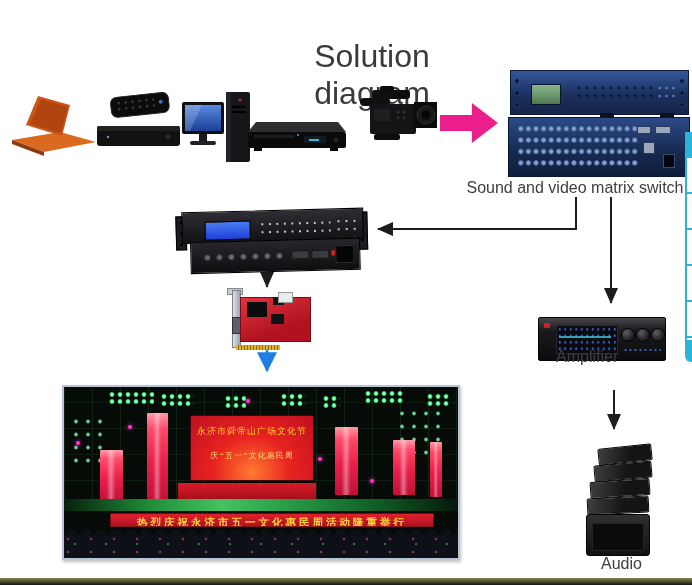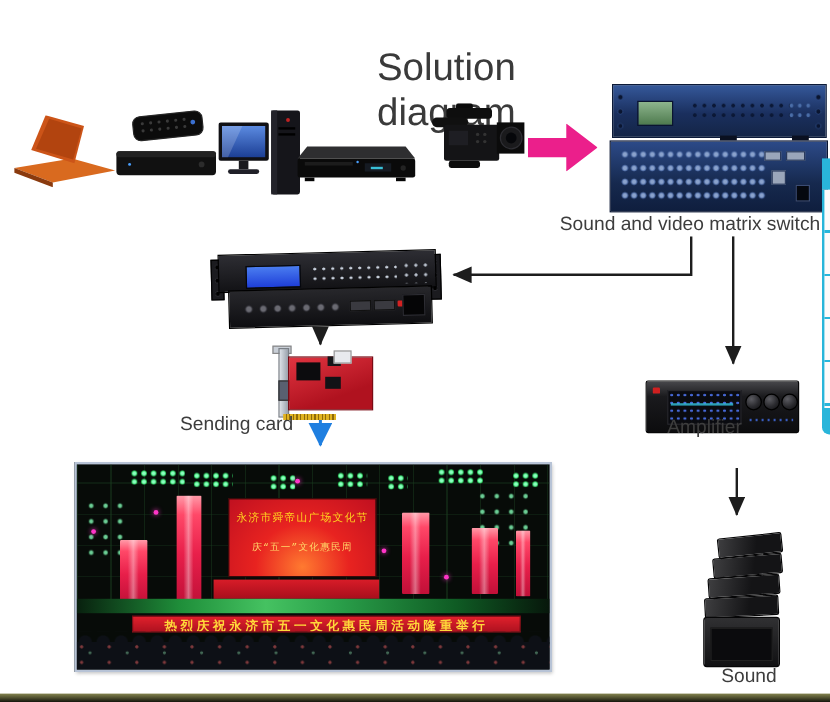--- a/index.html
+++ b/index.html
@@ -302,21 +302,20 @@
     <div class="bracket-tab"></div>
     <div class="bracket"></div>
     <div class="dvi-port"></div>
     <div class="board"></div>
     <div class="chip1"></div>
     <div class="chip2"></div>
     <div class="chip3"></div>
     <div class="sticker"></div>
     <div class="gold"></div>
   </div>
-  <div class="lbl" style="left:150px;top:345px">Sending card</div>
 
   <div class="led">
     <div class="led-inner">
       <div class="truss"></div>
       <div class="gd" style="left:44px;top:4px;width:46px"></div>
       <div class="gd" style="left:96px;top:6px;width:34px"></div>
       <div class="gd" style="left:160px;top:8px;width:22px"></div>
       <div class="gd" style="left:216px;top:6px;width:26px"></div>
       <div class="gd" style="left:258px;top:8px;width:18px"></div>
       <div class="gd" style="left:300px;top:3px;width:40px"></div>
@@ -358,21 +357,21 @@
 
   <div class="spk">
     <div class="spk-m" style="left:16px;top:0;width:52px;transform:rotate(-6deg)"></div>
     <div class="spk-m" style="left:12px;top:17px;width:56px;transform:rotate(-5deg)"></div>
     <div class="spk-m" style="left:8px;top:34px;width:58px;transform:rotate(-4deg)"></div>
     <div class="spk-m" style="left:5px;top:51px;width:60px;transform:rotate(-3deg)"></div>
     <div class="spk-sub">
       <div class="spk-sub-face"></div>
     </div>
   </div>
-  <div class="lbl" style="left:601px;top:555px">Sound</div>
+  <div class="lbl" style="left:601px;top:555px">Audio</div>
 
   <div class="strip">
     <div class="strip-cap"></div>
     <div class="strip-body"></div>
     <div class="strip-foot"></div>
   </div>
 
   <div class="bottombar"></div>
 
 </div>

